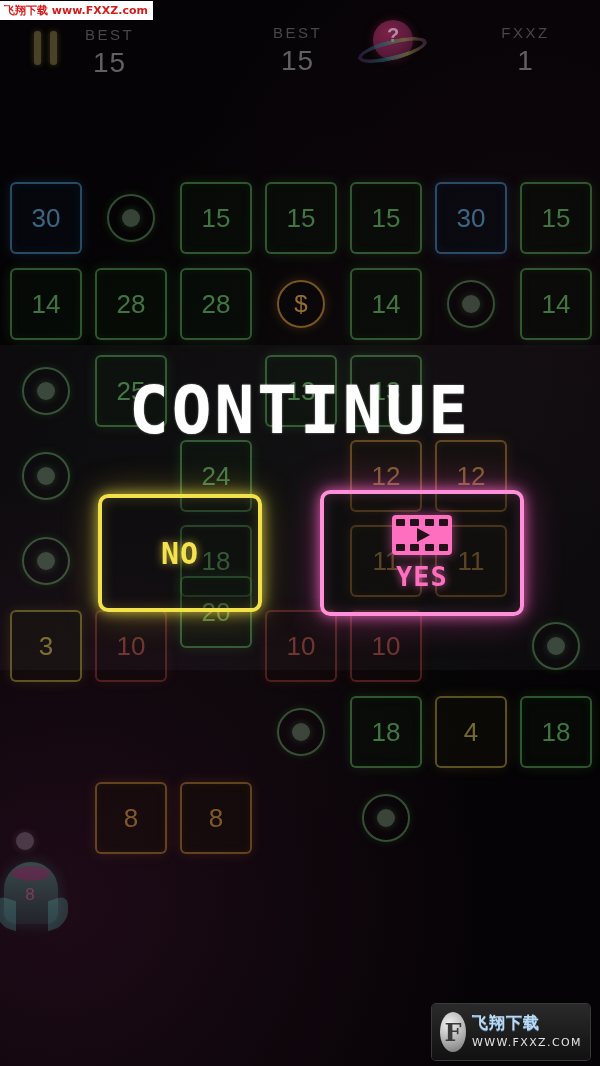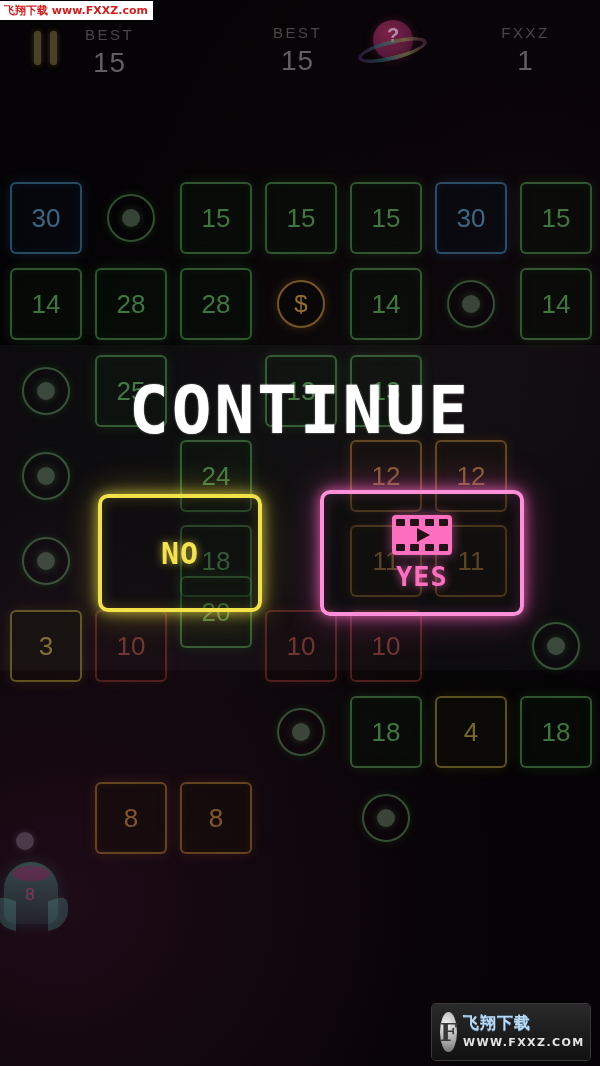--- a/index.html
+++ b/index.html
@@ -233,21 +233,21 @@
     display:flex; align-items:center; justify-content:center;
     font-family:"DejaVu Serif", serif; font-size:24px; color:#3b3b3b; font-weight:700;
   }
   #wm-text { display:flex; flex-direction:column; line-height:1.05; }
   #wm-cn {
     font-family:"DejaVu Sans", sans-serif; font-size:16px; font-weight:700;
     color:#bcd9f2; letter-spacing:1px;
     text-shadow:0 1px 0 #5b87ad;
   }
   #wm-url {
-    font-family:"DejaVu Sans", sans-serif; font-size:11px; font-weight:700;
+    font-family:"DejaVu Sans", sans-serif; font-size:11px; font-weight:400;
     color:#e4e4e4; letter-spacing:1.4px; margin-top:5px;
   }
 </style>
 </head>
 <body>
 
 <div id="stage">
 
   <div id="hud">
 

